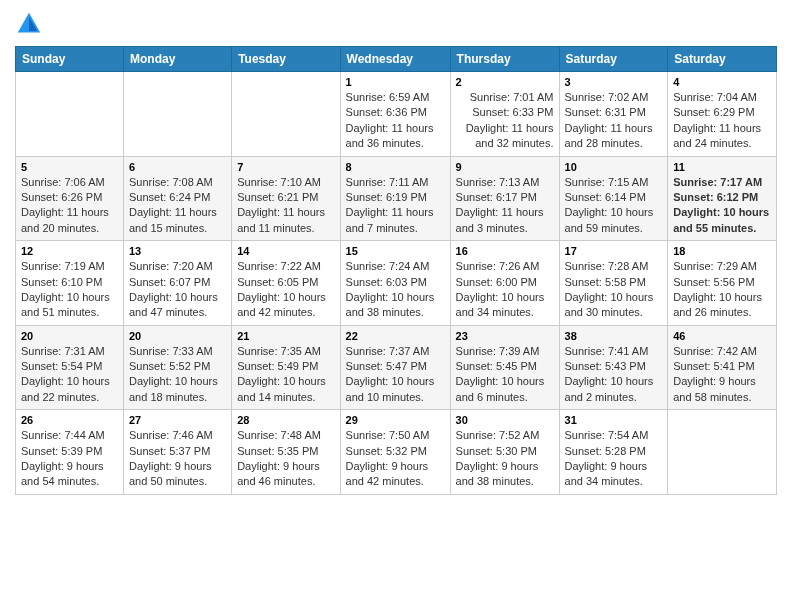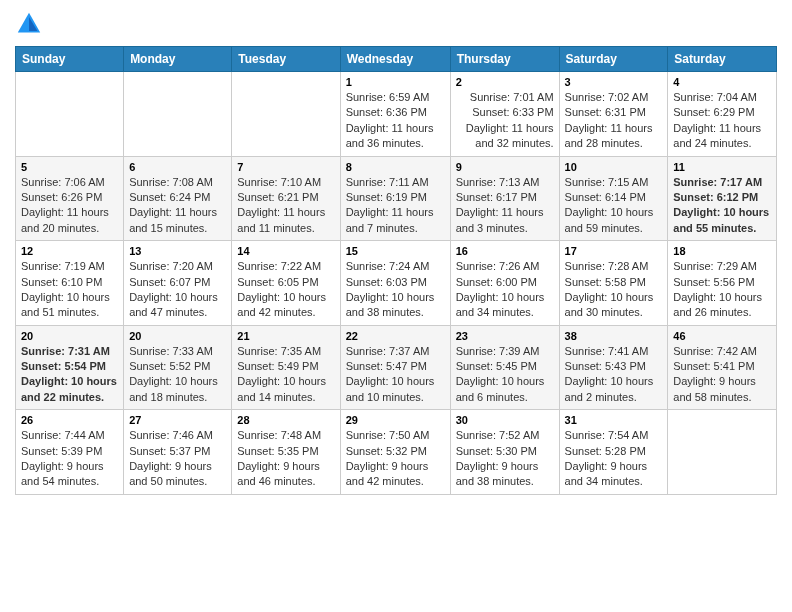--- a/index.html
+++ b/index.html
@@ -259,21 +259,21 @@
             <div class="day-number">18</div>
             <div class="day-info" style="white-space: pre-line;">Sunrise: 7:29 AM
 Sunset: 5:56 PM
 Daylight: 10 hours
 and 26 minutes.</div>
           </td>
         </tr>
         <tr>
           <td>
             <div class="day-number">20</div>
-            <div class="day-info" style="white-space: pre-line; font-weight: bold;">Sunrise: 7:31 AM
+            <div class="day-info" style="white-space: pre-line;">Sunrise: 7:31 AM
 Sunset: 5:54 PM
 Daylight: 10 hours
 and 22 minutes.</div>
           </td>
           <td>
             <div class="day-number">20</div>
             <div class="day-info" style="white-space: pre-line;">Sunrise: 7:33 AM
 Sunset: 5:52 PM
 Daylight: 10 hours
 and 18 minutes.</div>

